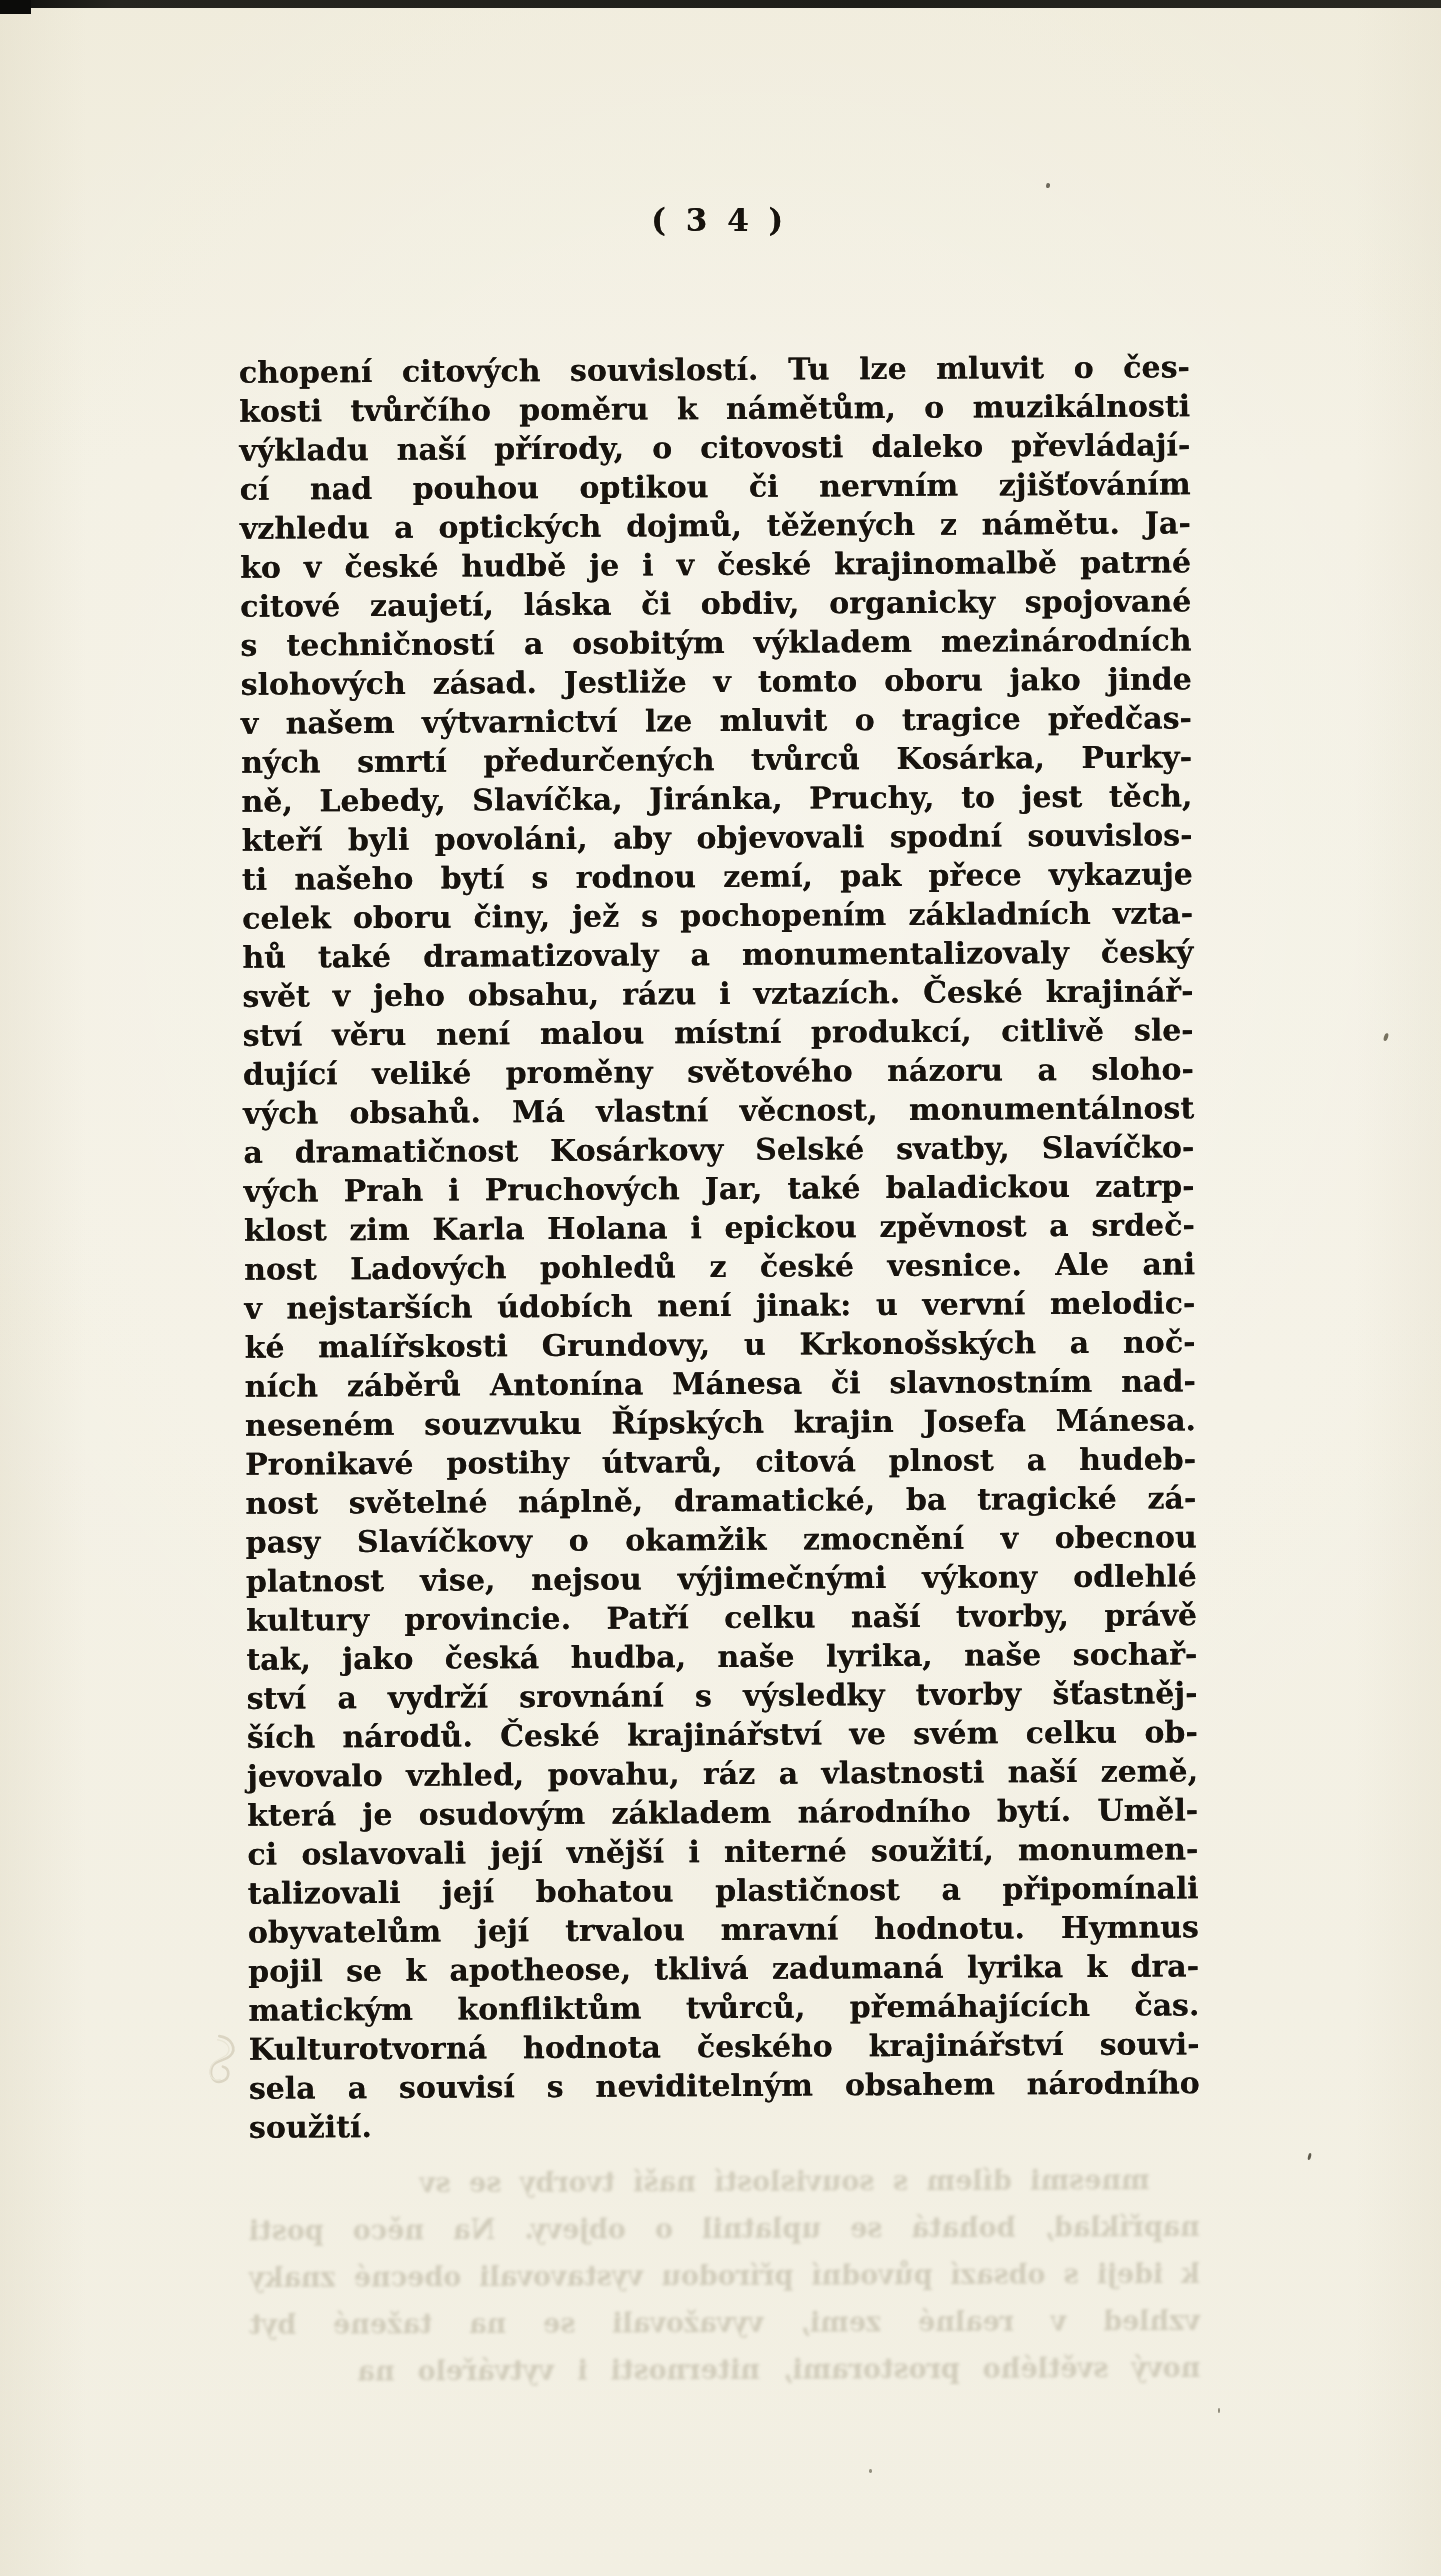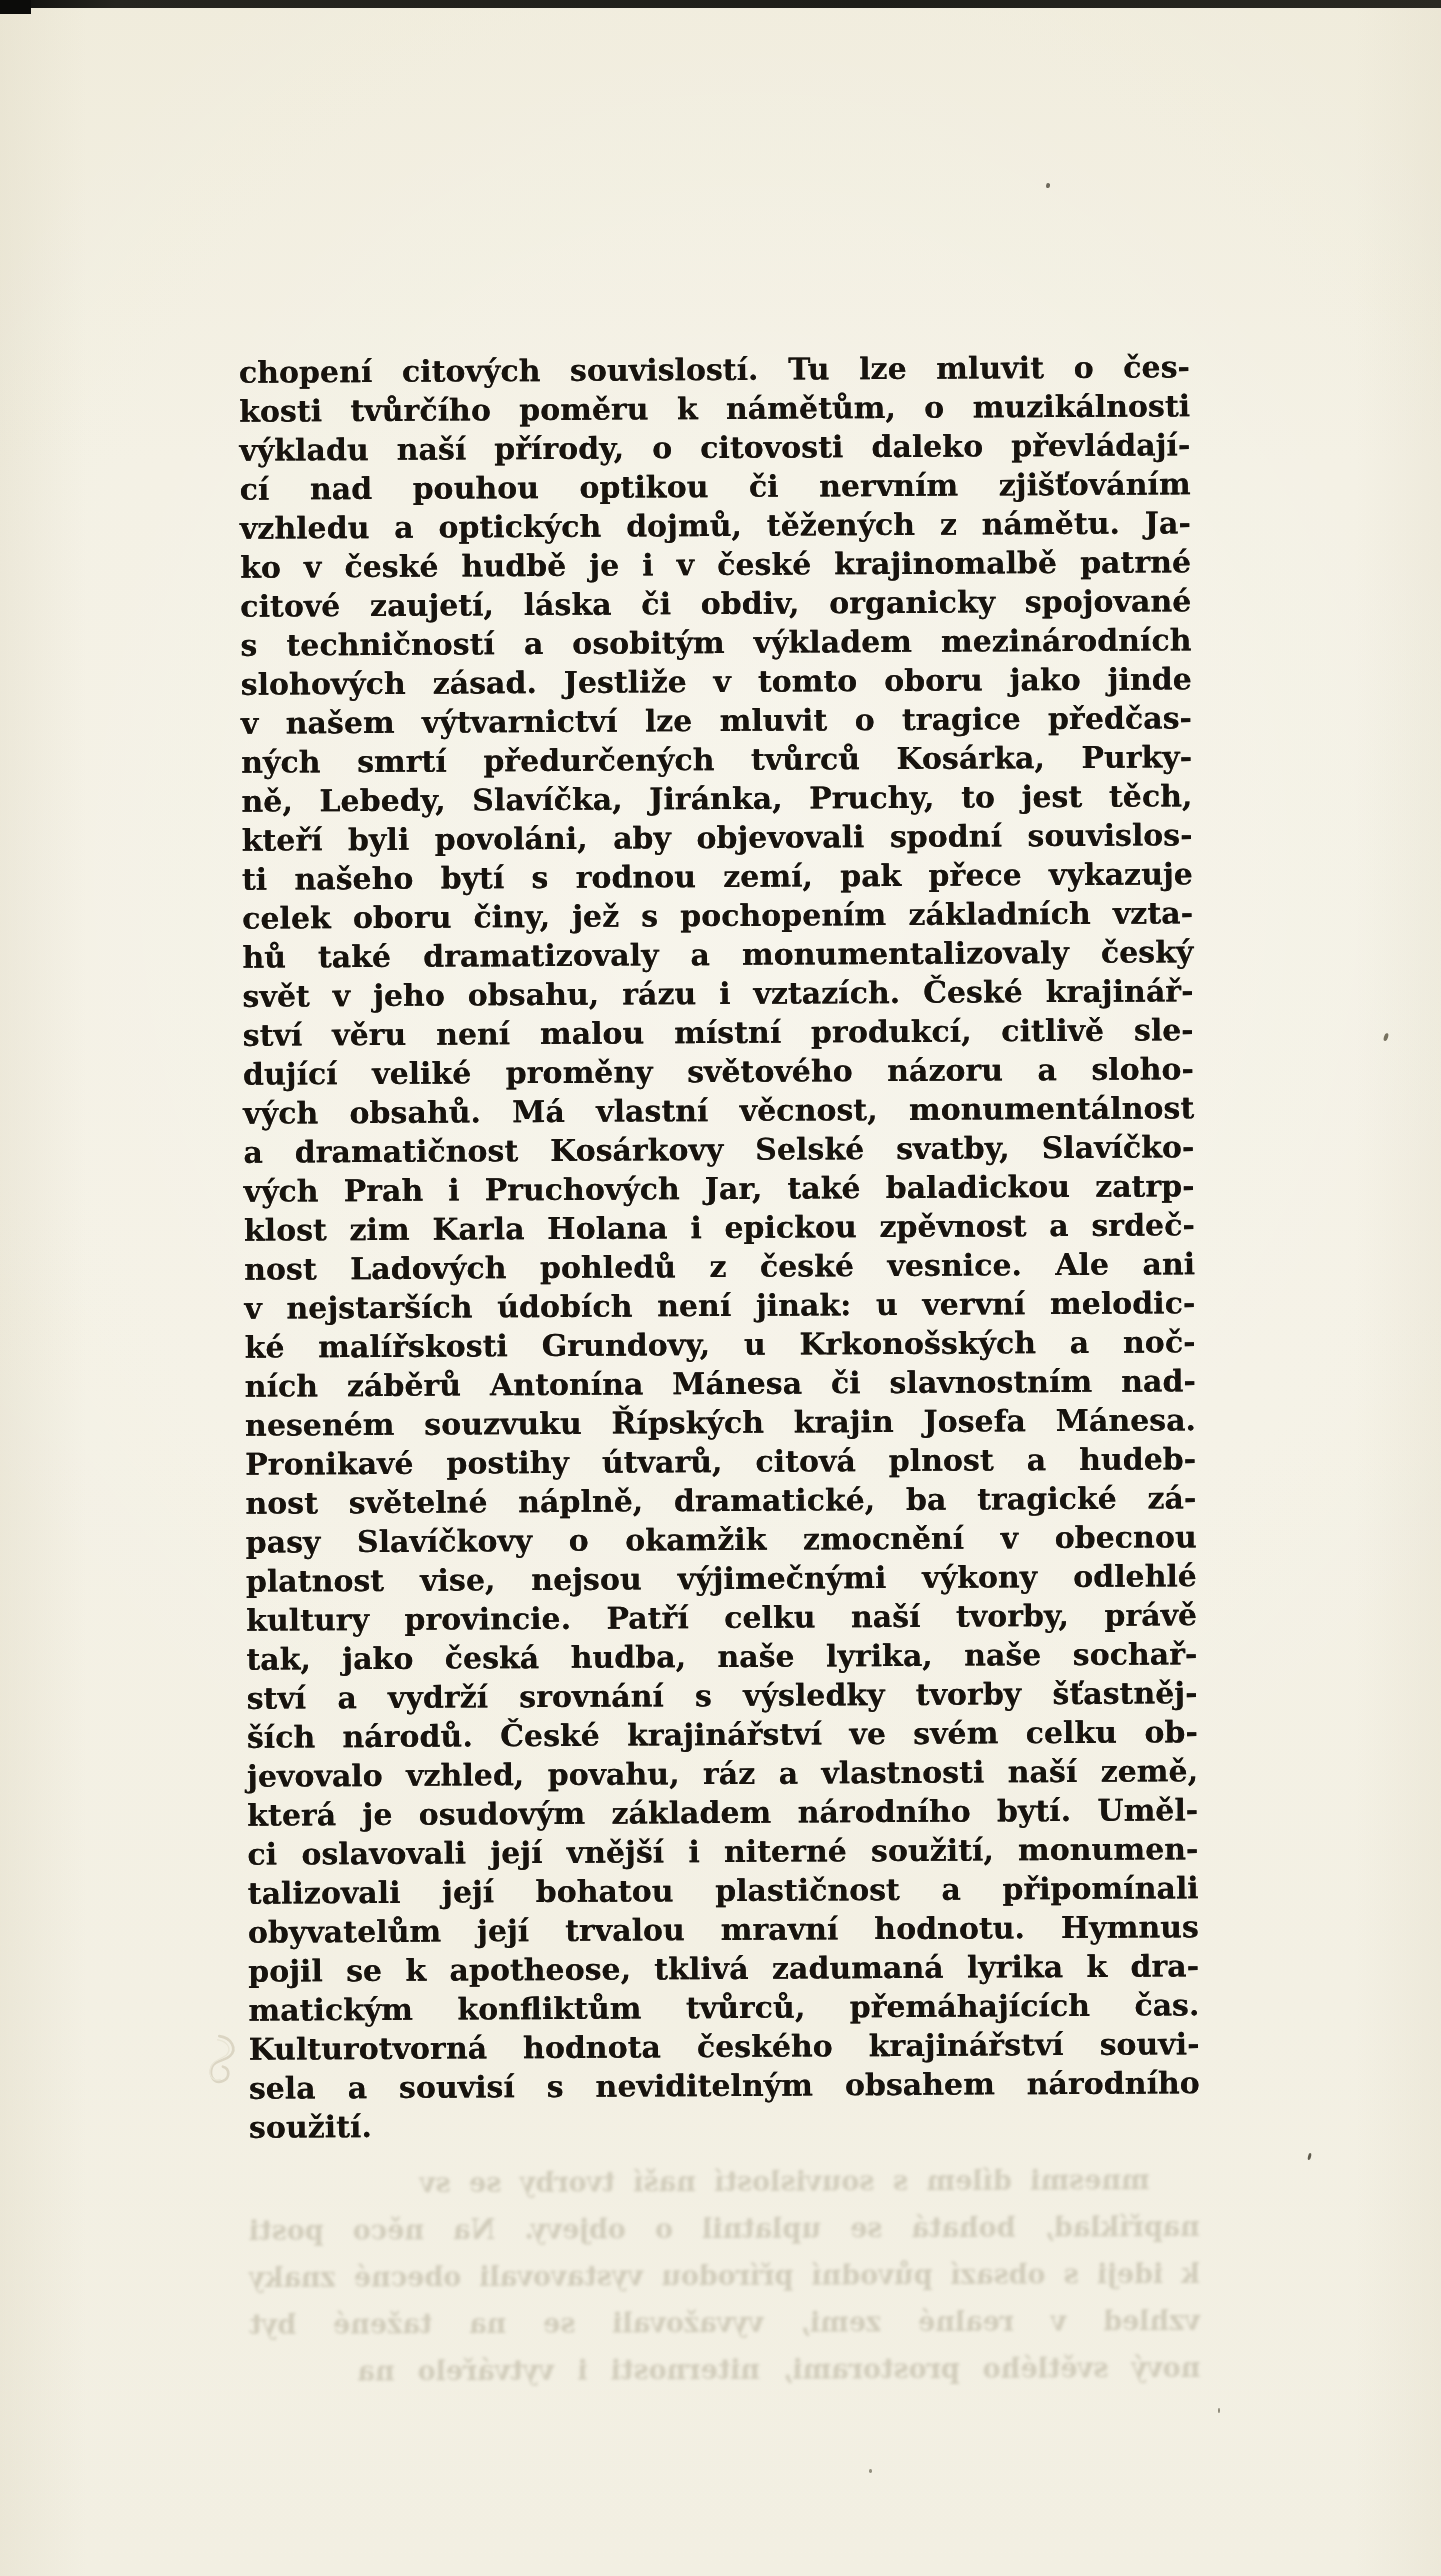--- a/index.html
+++ b/index.html
@@ -108,20 +108,21 @@
   .speck.s5 { left: 1308px; top: 2153px; width: 2.7px; height: 7.2px; transform: rotate(14deg); background:#5f5b4e; }
 </style>
 </head>
 <body>
 
 <div class="page">
 
   <div class="top-band"></div>
   <div class="top-band-nub"></div>
 
+  <div class="page-number">( 3 4 )</div>
 
   <div class="text-column">
       <div class="line">chopení citových souvislostí. Tu lze mluvit o čes-</div>
       <div class="line">kosti tvůrčího poměru k námětům, o muzikálnosti</div>
       <div class="line">výkladu naší přírody, o citovosti daleko převládají-</div>
       <div class="line">cí nad pouhou optikou či nervním zjišťováním</div>
       <div class="line">vzhledu a optických dojmů, těžených z námětu. Ja-</div>
       <div class="line">ko v české hudbě je i v české krajinomalbě patrné</div>
       <div class="line">citové zaujetí, láska či obdiv, organicky spojované</div>
       <div class="line">s techničností a osobitým výkladem mezinárodních</div>

